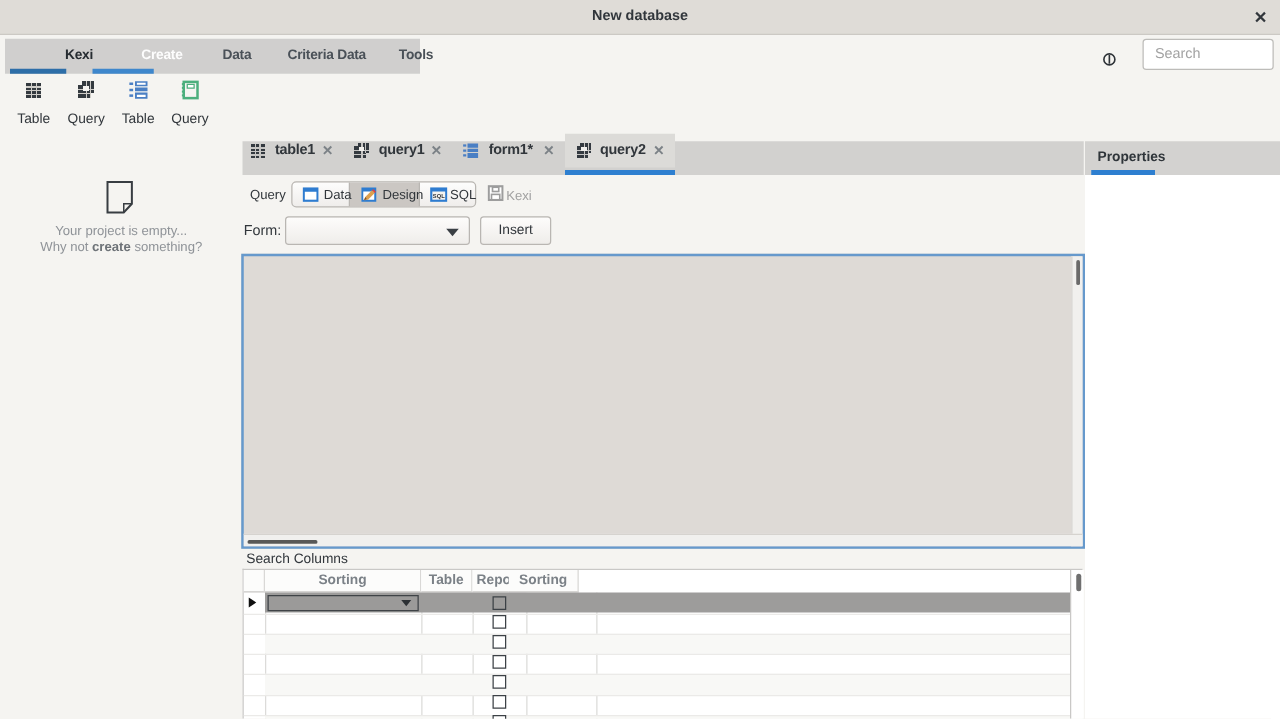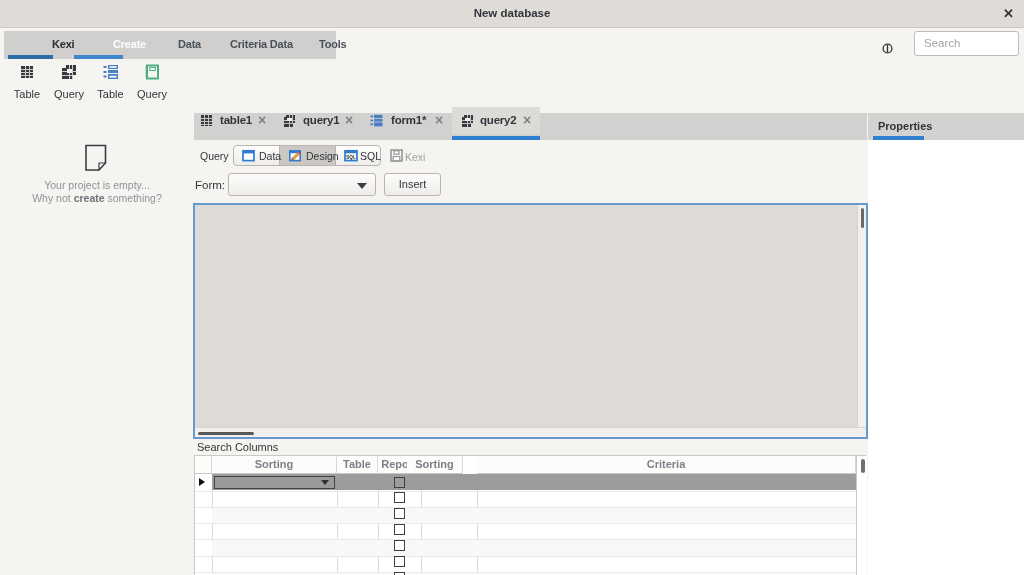--- a/index.html
+++ b/index.html
@@ -275,21 +275,20 @@
 
   <div class="abs qcols">Search Columns</div>
 
   <div class="abs grid">
 
     <div class="ghead" style="left:0; width:17px;"></div>
     <div class="ghead" style="left:17px; width:125px;">Sorting</div>
     <div class="ghead" style="left:142px; width:41px;">Table</div>
     <div class="ghead" style="left:183px; width:43px;">Report</div>
     <div class="ghead" style="left:212px; width:56px;">Sorting</div>
-    <div class="ghead" style="left:282px; width:379px;">Criteria</div>
 
     <div class="vline" style="left:17px;"></div>
     <div class="vline" style="left:142px;"></div>
     <div class="vline" style="left:183px;"></div>
     <div class="vline" style="left:226px;"></div>
     <div class="vline" style="left:282px;"></div>
 
     <div class="selrow"></div>
 
     <div class="abs" style="left:4px; top:22px; width:0; height:0; border-top:4px solid transparent; border-bottom:4px solid transparent; border-left:6px solid #111;"></div>

